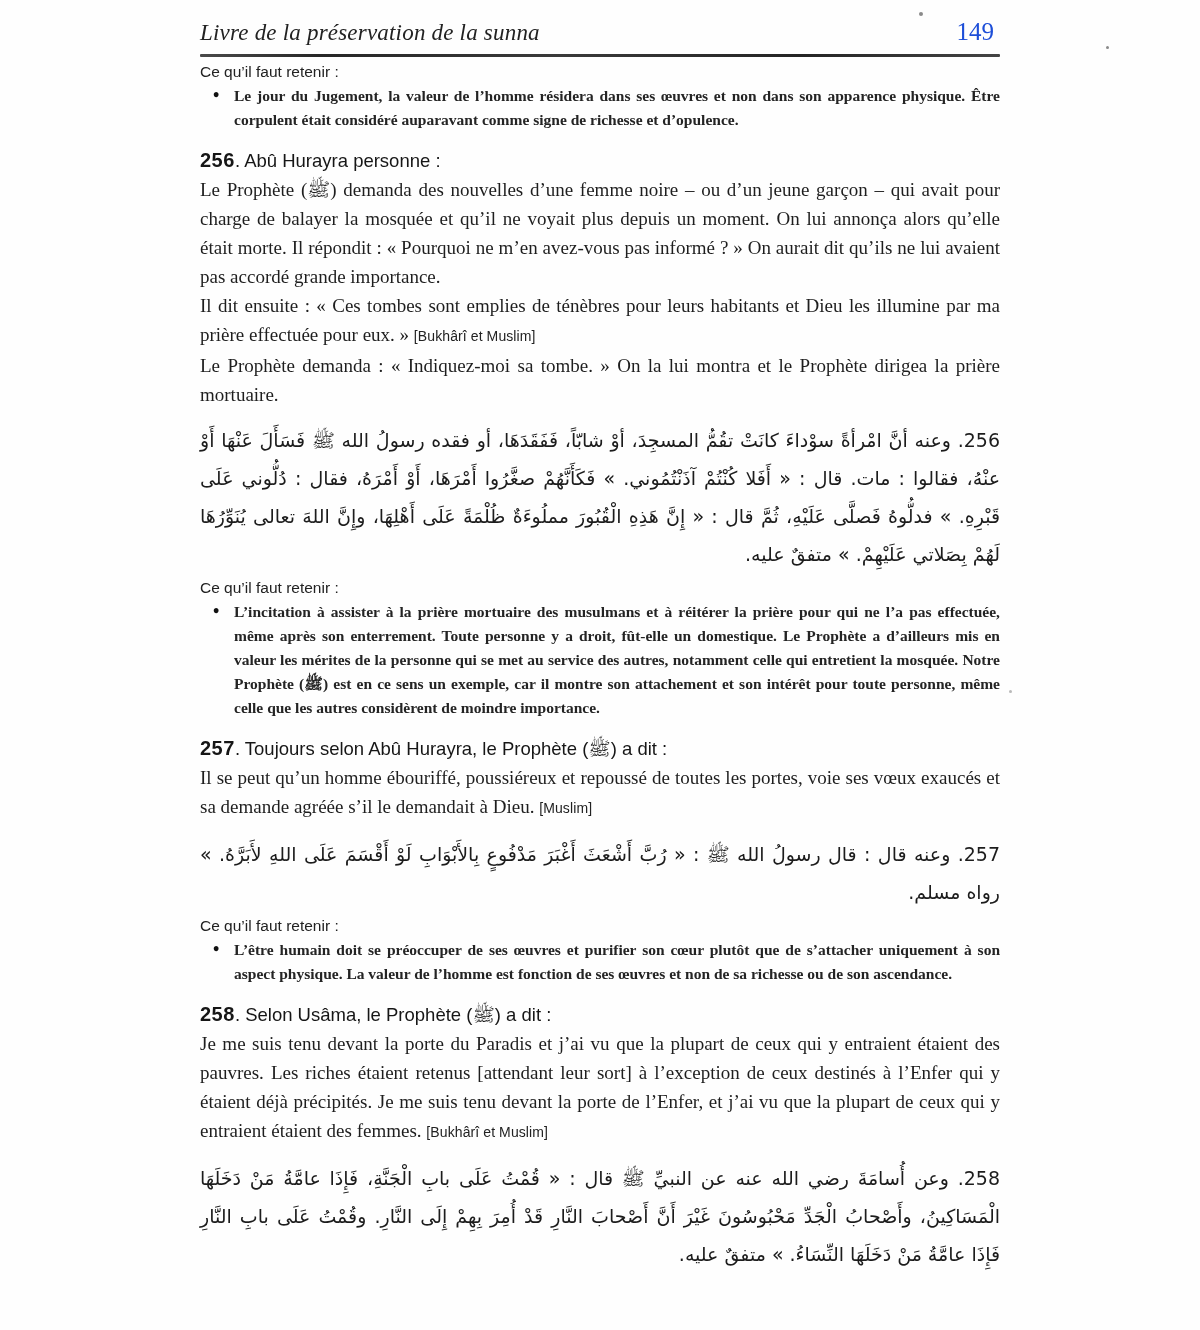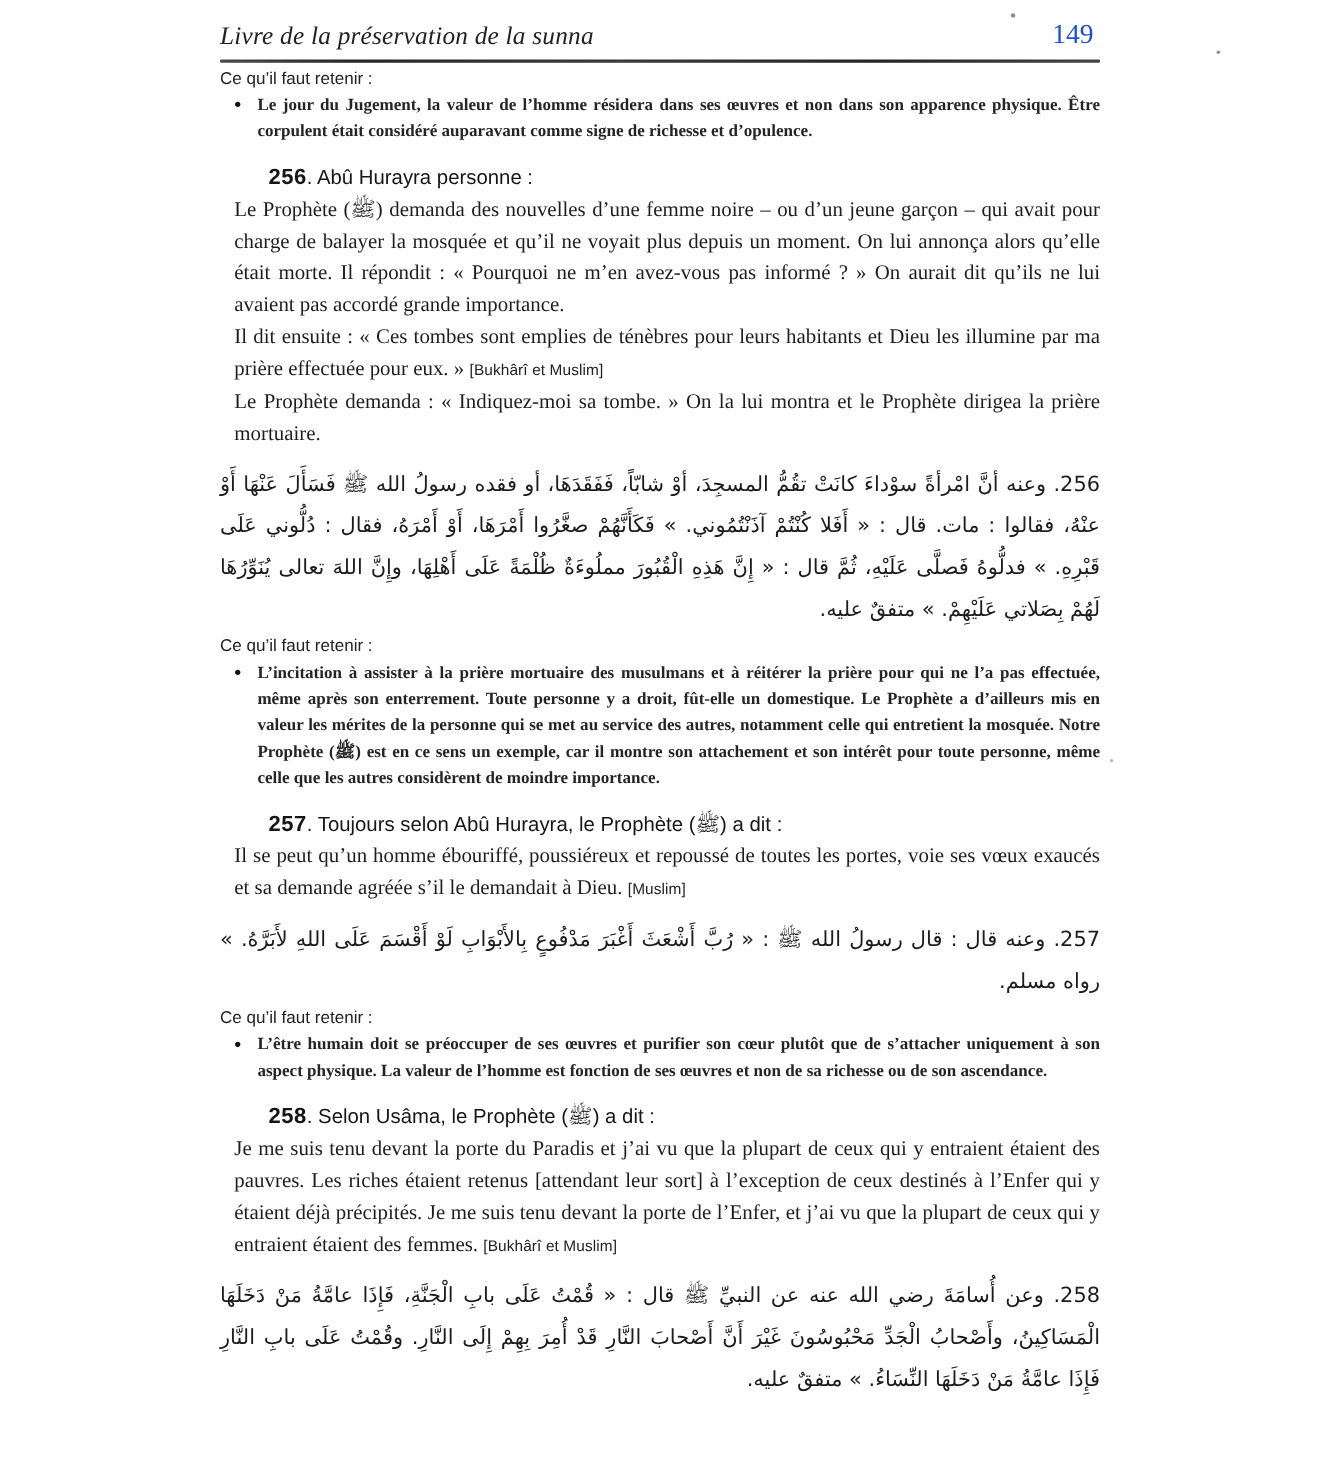--- a/index.html
+++ b/index.html
@@ -82,31 +82,30 @@
     font-family: "Liberation Sans", "DejaVu Sans", sans-serif;
     font-weight: 400;
     font-size: 18.5px;
     line-height: 23px;
     color: #161616;
   }
   .heading .num {
     font-weight: 700;
     font-size: 20px;
     letter-spacing: 0.5px;
-    margin-left: 44px;
   }
   .body-par {
     margin: 0;
     font-family: "Liberation Serif", "DejaVu Sans", serif;
     font-size: 19px;
     line-height: 29px;
     text-align: justify;
     color: #1e1e1e;
   }
-  .body-group { margin-top: 3px; margin-left: 13px; }
+  .body-group { margin-top: 3px; }
   .source {
     font-family: "Liberation Sans", "DejaVu Sans", sans-serif;
     font-size: 14px;
     letter-spacing: 0.1px;
     white-space: nowrap;
     color: #222;
   }
   .speck {
     position: absolute;
     background: #8a8a8a;

